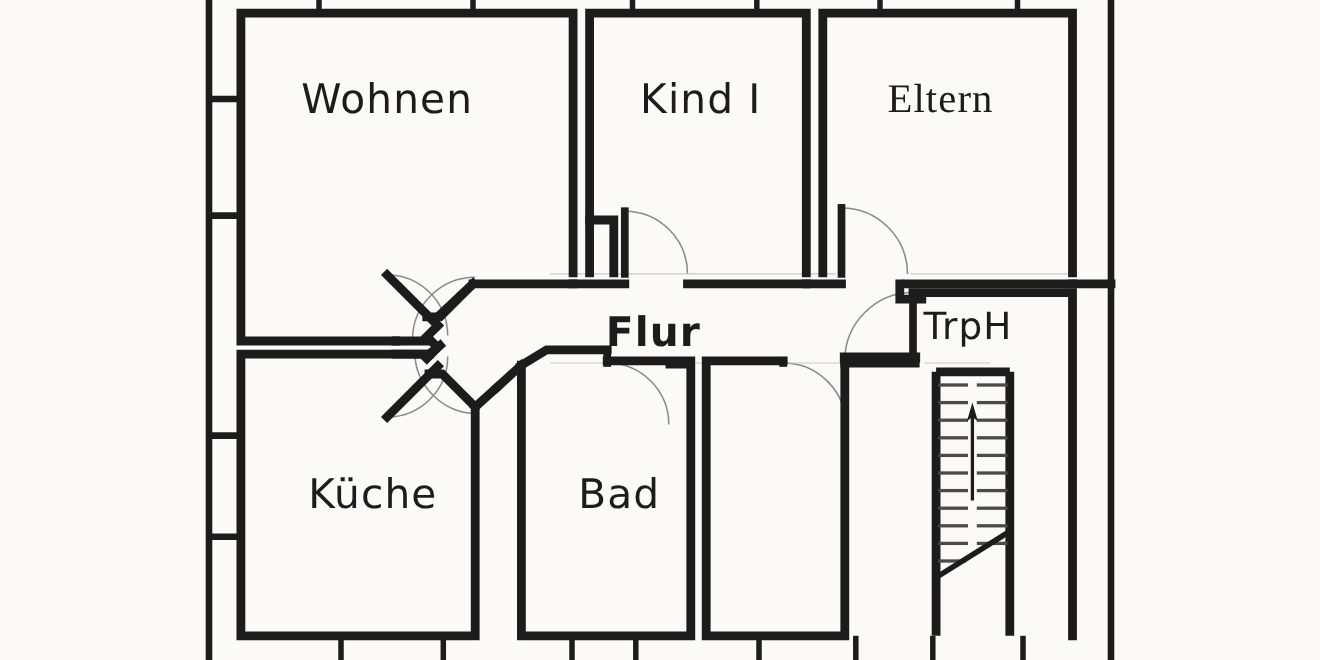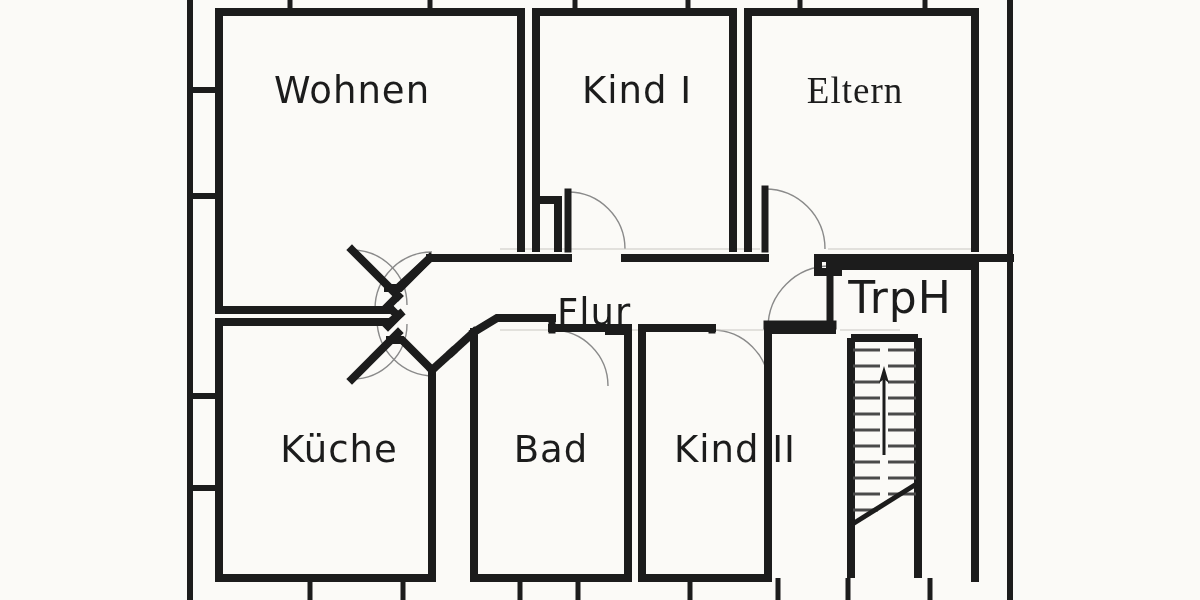--- a/index.html
+++ b/index.html
@@ -198,19 +198,18 @@
 
       <line x1="884" y1="455" x2="884" y2="378" stroke="#1c1c1c" stroke-width="3"></line>
       <path d="M 884 366 L 879 383 L 884 379 L 889 383 Z" fill="#1c1c1c" stroke="none"></path>
     </g>
 
   </svg>
 
   <div class="room-label" style="left:352px; top:90px;  font-size:37px;">Wohnen</div>
   <div class="room-label" style="left:637px; top:90px;  font-size:37px;text-align:right;">Kind I</div>
   <div class="room-label" style="left:855px; top:90px;  font-size:37px;font-family:Liberation Serif, serif;">Eltern</div>
-  <div class="room-label" style="left:594px; top:312px; font-size:37px;">Flur</div>
-  <div class="room-label" style="left:900px; top:297px; font-size:44px;">TrpH</div>
+  <div class="room-label" style="left:594px; top:302px; font-size:37px;font-weight:bold;">Flur</div>
+  <div class="room-label" style="left:880px; top:297px; font-size:34px;">TrpH</div>
   <div class="room-label" style="left:339px; top:449px; font-size:37px;">Küche</div>
-  <div class="room-label" style="left:551px; top:449px; font-size:37px;">Bad</div>
-  <div class="room-label" style="left:735px; top:449px; font-size:37px;">Kind II</div>
+  <div class="room-label" style="left:563px; top:449px; font-size:37px;">Bad</div>
 
 </div>
 
 </body></html>

